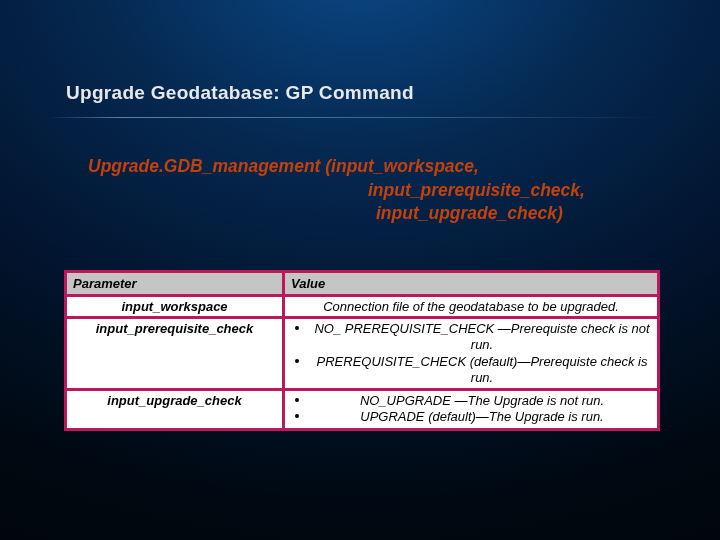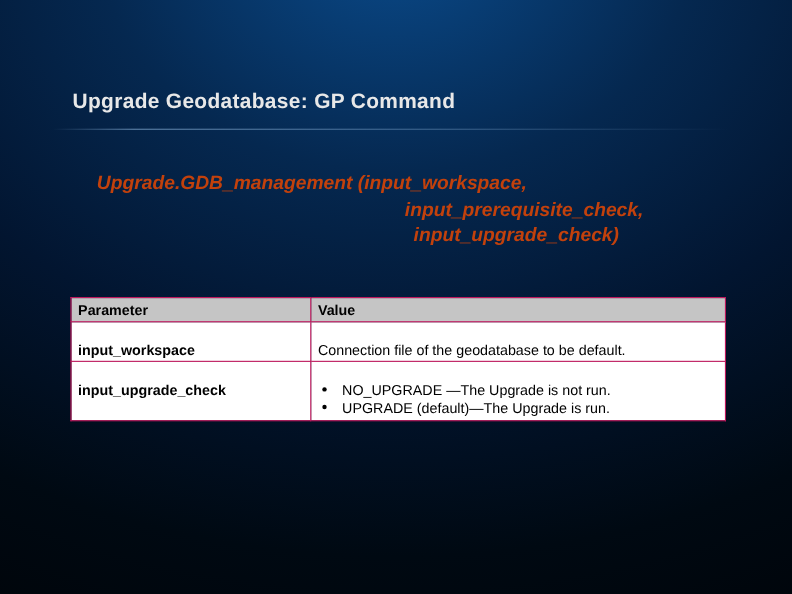--- a/index.html
+++ b/index.html
@@ -50,35 +50,37 @@
     left: 64px;
     width: 596px;
   }
   table {
     border-collapse: collapse;
     width: 100%;
     background: transparent;
     font-size: 13px;
   }
   th, td {
-    border: 1px solid #be185d;
+    border: 3px solid #be185d;
     vertical-align: top;
     text-align: left;
+    font-style: italic;
   }
   th {
     background: #c5c5c5;
     font-weight: bold;
     padding: 3px 6px 3px 6px;
     color: #000;
   }
   th.col1 { width: 218px; }
   td {
     background: #fff;
-    padding: 18px 6px 2px 6px;
+    padding: 2px 6px 2px 6px;
     color: #000;
+    text-align: center;
   }
   td.param {
     font-weight: bold;
     width: 218px;
   }
   ul.bullets {
     list-style: none;
     margin: 0;
     padding: 0;
   }
@@ -116,21 +118,30 @@
     <table>
       <thead>
         <tr>
           <th class="col1">Parameter</th>
           <th>Value</th>
         </tr>
       </thead>
       <tbody>
         <tr>
           <td class="param">input_workspace</td>
-          <td>Connection file of the geodatabase to be default.</td>
+          <td>Connection file of the geodatabase to be upgraded.</td>
+        </tr>
+        <tr>
+          <td class="param">input_prerequisite_check</td>
+          <td>
+            <ul class="bullets">
+              <li><span class="dot"></span><span>NO_ PREREQUISITE_CHECK —Prerequiste check is not run.</span></li>
+              <li><span class="dot"></span><span>PREREQUISITE_CHECK (default)—Prerequiste check is run.</span></li>
+            </ul>
+          </td>
         </tr>
         <tr>
           <td class="param">input_upgrade_check</td>
           <td>
             <ul class="bullets">
               <li><span class="dot"></span><span>NO_UPGRADE —The Upgrade is not run.</span></li>
               <li><span class="dot"></span><span>UPGRADE (default)—The Upgrade is run.</span></li>
             </ul>
           </td>
         </tr>

